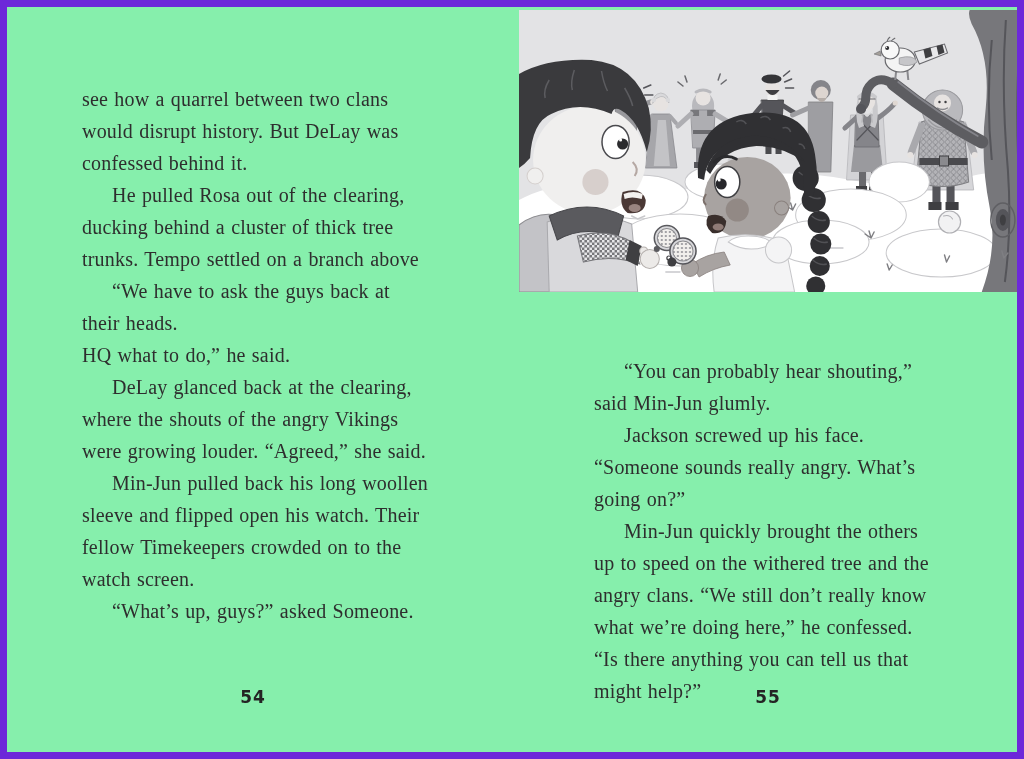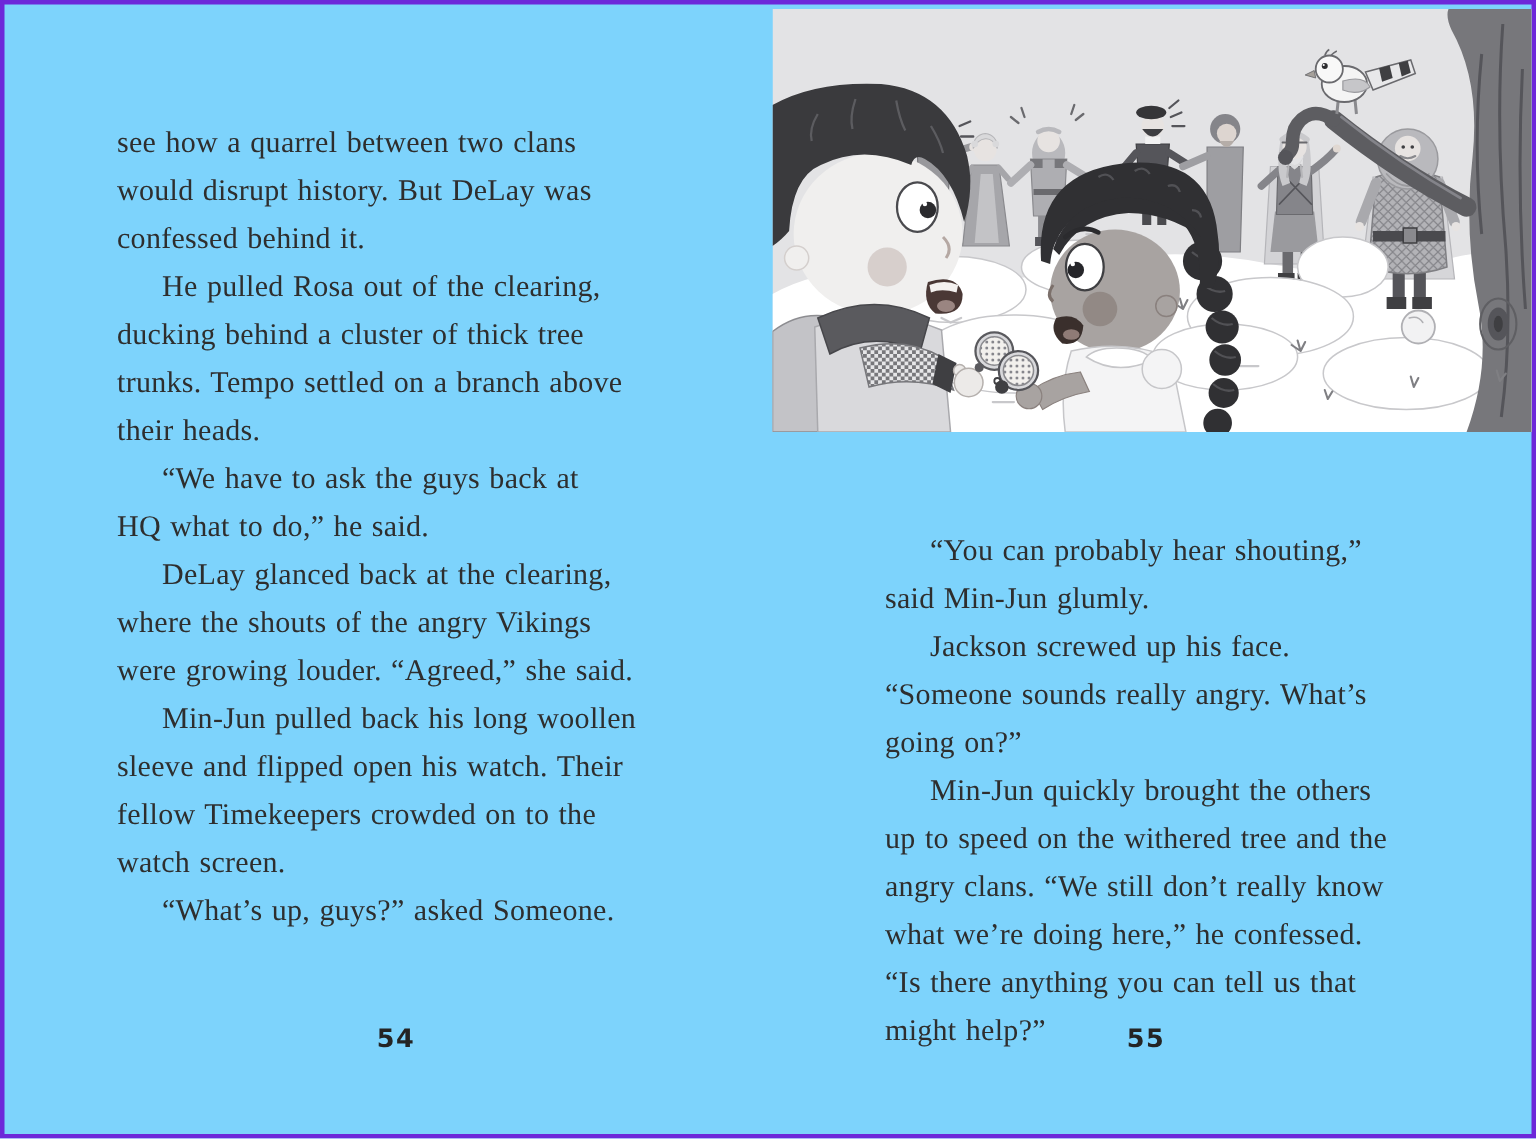--- a/index.html
+++ b/index.html
@@ -1,61 +1,61 @@
 <!DOCTYPE html>
 <html><head>
 <meta charset="utf-8">
 <style>
   html,body{margin:0;padding:0;background:#ffffff;}
   .spread{
     position:relative;
     width:1024px;height:759px;
-    background:#7dd3fc;
-    border:3px solid #6d28d9;
+    background:#86efac;
+    border:7px solid #6d28d9;
     box-sizing:border-box;
     overflow:hidden;
     font-family:"Liberation Serif", serif;
   }
   .text-block{position:absolute;width:392px;}
   .text-block .line{
     margin:0;height:32px;line-height:32px;
     font-size:20px;color:#2e2e2e;
     white-space:nowrap;letter-spacing:.2px;word-spacing:1px;
   }
   .text-block .line.indent{padding-left:30px;}
   .left-text{left:75px;top:76px;}
   .right-text{left:587px;top:300px;margin-top:48px;}
   .pagenum{
     position:absolute;width:372px;top:680px;
     text-align:center;
     font-family:"DejaVu Sans", sans-serif;
     font-weight:bold;font-size:17px;color:#242424;
     letter-spacing:1px;
   }
-  .pagenum.left{left:75px;}
+  .pagenum.left{left:60px;}
   .pagenum.right{left:575px;}
   .illustration{
     position:absolute;left:512px;top:3px;width:508px;height:282px;
   }
   .illustration svg{display:block;width:100%;height:100%;}
 </style>
 </head>
 <body>
 
 <div class="spread">
 
   <div class="text-block left-text">
     <p class="line">see how a quarrel between two clans</p>
     <p class="line">would disrupt history. But DeLay was</p>
     <p class="line">confessed behind it.</p>
     <p class="line indent">He pulled Rosa out of the clearing,</p>
     <p class="line">ducking behind a cluster of thick tree</p>
     <p class="line">trunks. Tempo settled on a branch above</p>
+    <p class="line indent">“We have to ask the guys back at</p>
     <p class="line">their heads.</p>
-    <p class="line indent">“We have to ask the guys back at</p>
     <p class="line">HQ what to do,” he said.</p>
     <p class="line indent">DeLay glanced back at the clearing,</p>
     <p class="line">where the shouts of the angry Vikings</p>
     <p class="line">were growing louder. “Agreed,” she said.</p>
     <p class="line indent">Min-Jun pulled back his long woollen</p>
     <p class="line">sleeve and flipped open his watch. Their</p>
     <p class="line">fellow Timekeepers crowded on to the</p>
     <p class="line">watch screen.</p>
     <p class="line indent">“What’s up, guys?” asked Someone.</p>
   </div>

